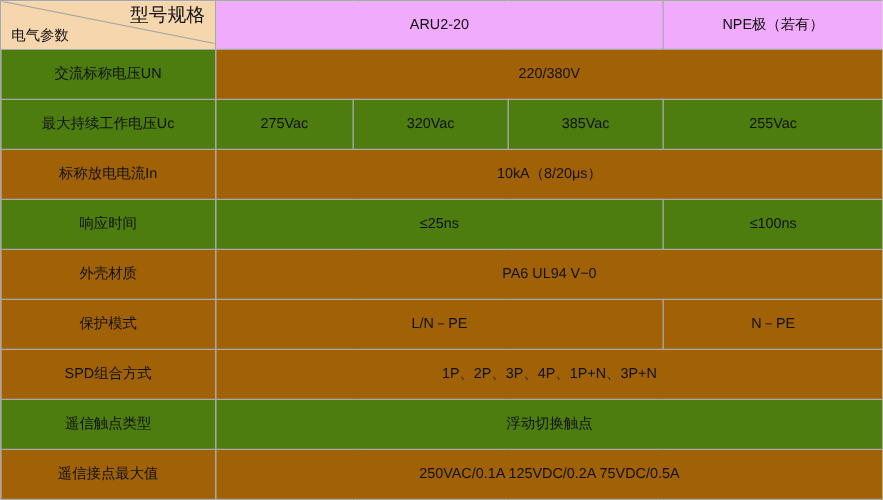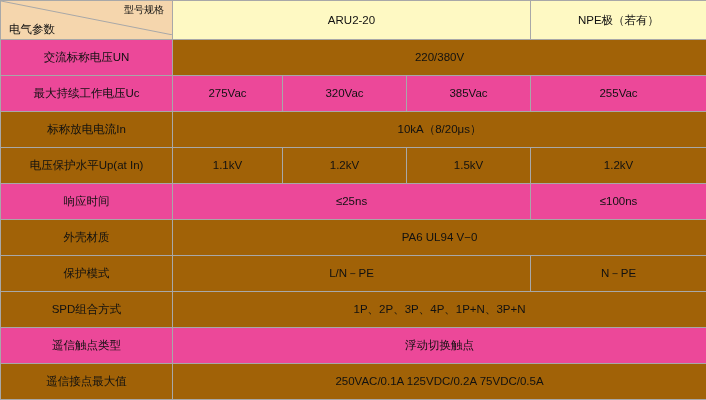--- a/index.html
+++ b/index.html
@@ -51,37 +51,37 @@
   }
   .corner .diag {
     position: absolute;
     left: 0; top: 0; right: 0; bottom: 0;
     pointer-events: none;
   }
   .corner .lbl-top {
     position: absolute;
     right: 8px;
     top: 3px;
-    font-size: 10px;
+    font-size: 15px;
     white-space: nowrap;
     margin-left: 44px;
   }
   .corner .lbl-bottom {
     position: absolute;
     left: 8px;
     bottom: 3px;
     font-size: 11.5px;
     white-space: nowrap;
   }
   td.hdr {
-    background: #fef9c3;
+    background: #f0abfc;
     font-size: 12px;
   }
   td.tan {
-    background: #ec4899;
+    background: #4d7c0f;
   }
   td.white {
     background: #a16207;
   }
   td.label {
     font-size: 11.5px;
   }
 </style>
 </head>
 <body>
@@ -120,27 +120,20 @@
         <td class="tan">385Vac</td>
         <td class="tan">255Vac</td>
       </tr>
 
       <tr>
         <td class="white label">标称放电电流In</td>
         <td class="white" colspan="4">10kA（8/20μs）</td>
       </tr>
 
 
-      <tr>
-        <td class="white label">电压保护水平Up(at In)</td>
-        <td class="white">1.1kV</td>
-        <td class="white">1.2kV</td>
-        <td class="white">1.5kV</td>
-        <td class="white">1.2kV</td>
-      </tr>
 
       <tr>
         <td class="tan label">响应时间</td>
         <td class="tan" colspan="3">≤25ns</td>
         <td class="tan">≤100ns</td>
       </tr>
 
       <tr>
         <td class="white label">外壳材质</td>
         <td class="white" colspan="4">PA6  UL94 V−0</td>

